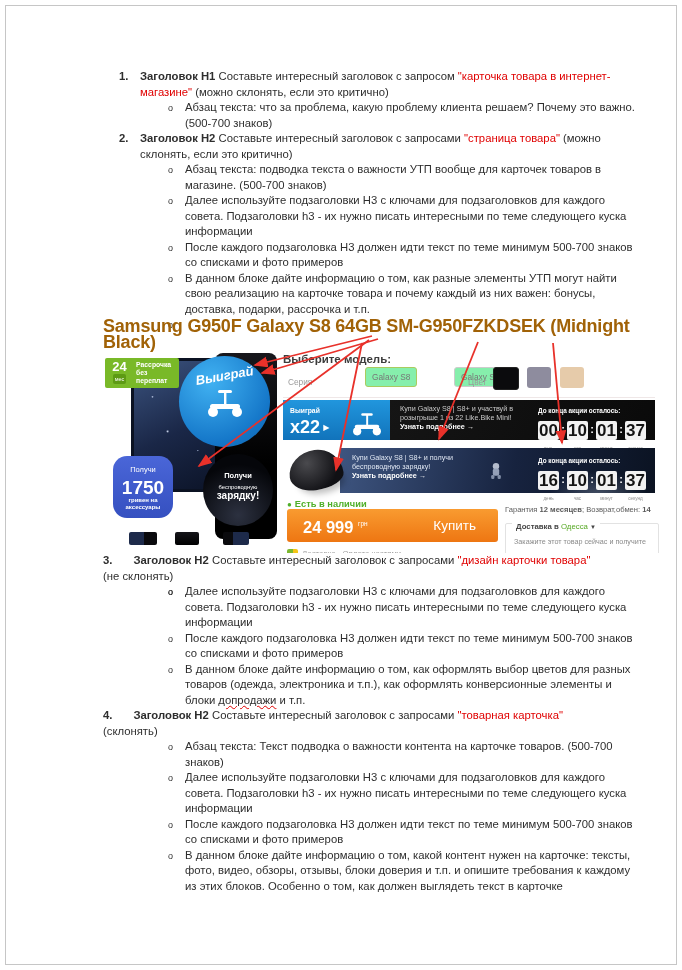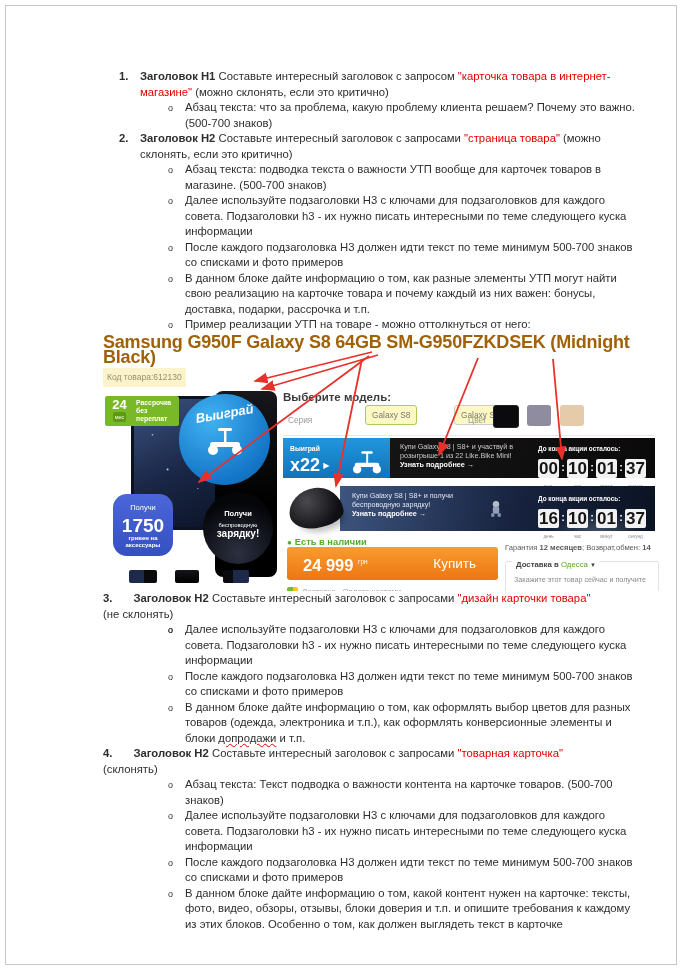--- a/index.html
+++ b/index.html
@@ -49,21 +49,21 @@
   .chg-l3{font-size:10px;font-weight:bold;display:block;line-height:9px;}
   .thumb{position:absolute;top:180px;height:13px;border-radius:2px;}
   .thumb1{left:26px;width:28px;background:linear-gradient(90deg,#1d2a4a 55%,#0a0a0d 55%);}
   .thumb2{left:72px;width:24px;background:linear-gradient(180deg,#15151a,#000);}
   .thumb3{left:120px;width:26px;background:linear-gradient(90deg,#0a0a0d 40%,#1d2a4a 40%);}
   
   .choose{position:absolute;left:180px;top:0;font-size:11.5px;font-weight:bold;color:#3c3c3c;}
   .lbl{position:absolute;font-size:8.3px;color:#9a9a9a;}
   .series-lbl{left:185px;top:23px;}
   .color-lbl{left:365px;top:23px;}
-  .model-btn{position:absolute;top:15px;height:20px;box-sizing:border-box;background:#fef9c3;border-radius:3px;font-size:8.3px;color:#777;
+  .model-btn{position:absolute;top:15px;height:20px;box-sizing:border-box;background:#86efac;border-radius:3px;font-size:8.3px;color:#777;
     text-align:center;line-height:18px;padding:0 6px;}
   .model-btn.sel{left:262px;border:1px solid #aacb5e;}
   .model-btn.alt{left:331px;border:1px solid #ccc;margin-left:20px;}
   .sw{position:absolute;top:15px;width:24px;height:21px;border-radius:3px;}
   .sw1{left:390px;border:1px solid #222;}
   .sw2{left:424px;}
   .sw3{left:457px;}
   .divider{position:absolute;left:180px;top:45px;width:372px;height:1px;background:#efe7e7;}
   .banner1{position:absolute;left:180px;top:48px;width:372px;height:40px;display:flex;}
   .bn1-blue{position:relative;width:107px;background:linear-gradient(180deg,#2196dd,#1173bb);color:#fff;padding:3px 0 0 7px;box-sizing:border-box;}
@@ -116,25 +116,24 @@
 <div class="doc">
 
   <div class="item12"><span class="num b">1.</span><span class="b">Заголовок H1</span><span> Составьте интересный заголовок с запросом </span><span class="red">"карточка товара в интернет-магазине"</span><span> (можно склонять, если это критично)</span></div>
   <div class="bullet"><span class="marker">o</span><span>Абзац текста: что за проблема, какую проблему клиента решаем? Почему это важно. (500-700 знаков)</span></div>
 
   <div class="item12"><span class="num b">2.</span><span class="b">Заголовок H2</span><span> Составьте интересный заголовок с запросами </span><span class="red">"страница товара"</span><span> (можно склонять, если это критично)</span></div>
   <div class="bullet"><span class="marker">o</span><span>Абзац текста: подводка текста о важности УТП вообще для карточек товаров в магазине. (500-700 знаков)</span></div>
   <div class="bullet"><span class="marker">o</span><span>Далее используйте подзаголовки H3 с ключами для подзаголовков для каждого совета. Подзаголовки h3 - их нужно писать интересными по теме следующего куска информации</span></div>
   <div class="bullet"><span class="marker">o</span><span>После каждого подзаголовка H3 должен идти текст по теме минимум 500-700 знаков со списками и фото примеров</span></div>
   <div class="bullet"><span class="marker">o</span><span>В данном блоке дайте информацию о том, как разные элементы УТП могут найти свою реализацию на карточке товара и почему каждый из них важен: бонусы, доставка, подарки, рассрочка и т.п.</span></div>
-  <div class="bullet"><span class="marker">o</span><span>Пример реализации УТП на товаре - можно оттолкнуться от него:</span></div>
+  <div class="bullet"><span class="marker">o</span></div>
 
   <div class="product-block">
     <div class="product-title">Samsung G950F Galaxy S8 64GB SM-G950FZKDSEK (Midnight Black)</div>
-    <div><span class="code-badge">Код товара:612130</span></div>
 
     <div class="shot">
 
       <div class="phone-front"></div>
       <div class="phone-back"></div>
       <div class="inst-badge">
         <span class="inst-left"><span class="inst-24">24</span><span class="inst-mes">мес</span></span>
         <span class="inst-text"><span>Рассрочка</span><br><span>без переплат</span></span>
       </div>
       <div class="win-circle">

